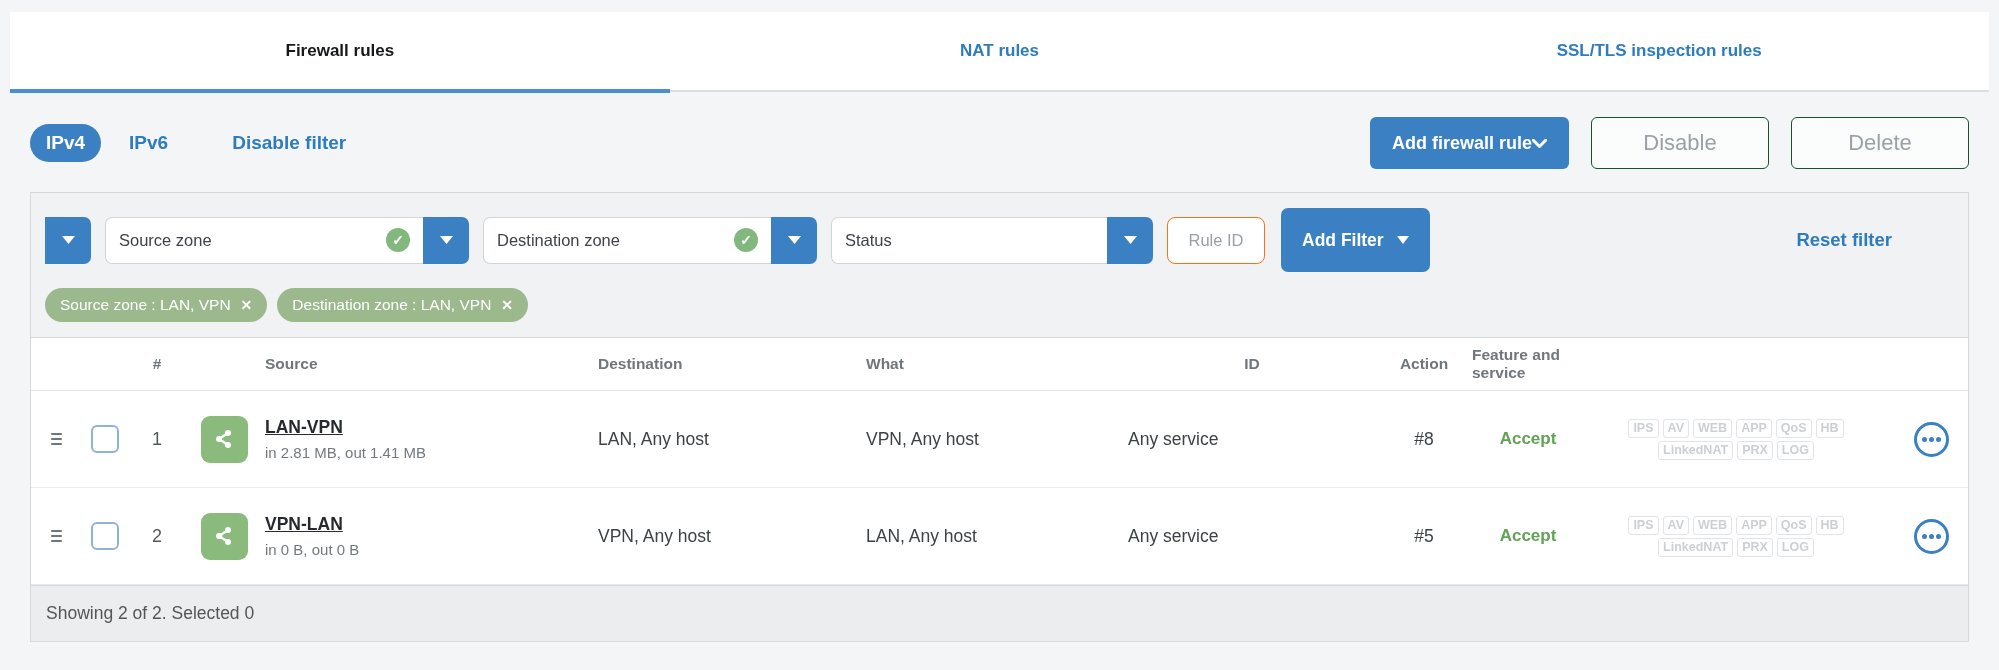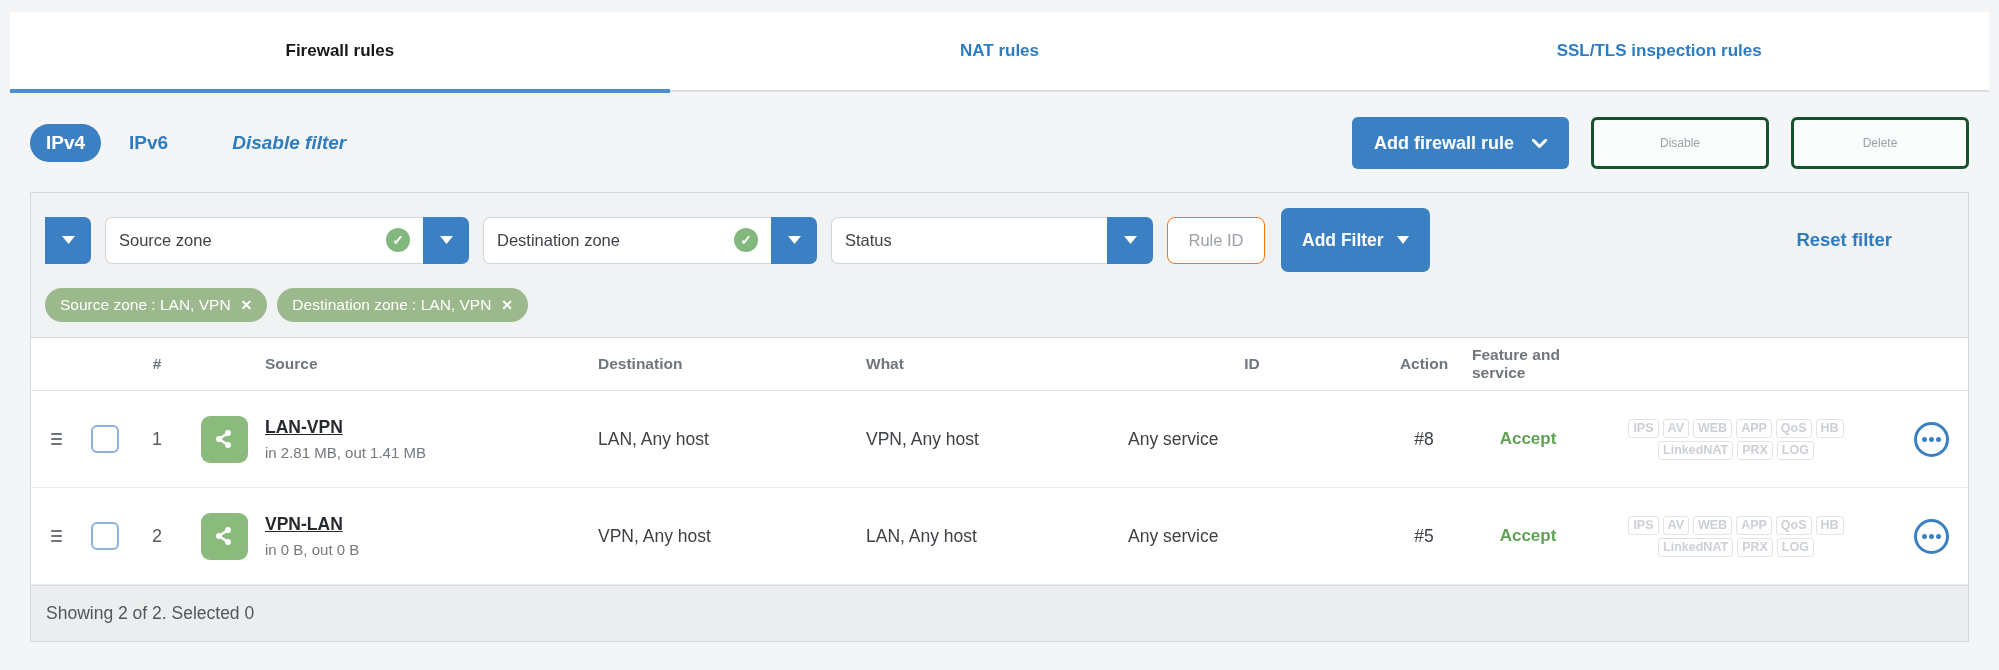--- a/index.html
+++ b/index.html
@@ -14,24 +14,24 @@
   .tabbar { margin:12px 10px 0; height:80px; background:#ffffff; display:flex; border-bottom:2px solid #dcdee1; }
   .tab { flex:1; display:flex; align-items:center; justify-content:center; font-size:17px; font-weight:700; color:#2e7cc0; position:relative; cursor:pointer; }
   .tab.active { color:#17191b; }
   .tab.active::after { content:""; position:absolute; left:0; right:0; bottom:-3px; height:4px; background:#4b8fd0; }
 
   
   .toolbar { margin:24px 30px 0; display:flex; align-items:center; height:54px; }
   .pill { background:#3a80c2; color:#fff; font-weight:700; font-size:19px; padding:8px 16px; border-radius:21px; cursor:pointer; }
   .link { color:#2e7cc0; font-weight:700; font-size:19px; cursor:pointer; }
   .ipv6 { margin-left:28px; }
-  .disable-filter { margin-left:64px;font-style:italic; }
+  .disable-filter { margin-left:64px; }
   .toolbar-spacer { flex:1; }
-  .btn-primary { background:#3a80c2; color:#fff; font-weight:700; font-size:18px; height:52px; padding:0 22px; border:none; border-radius:6px; display:flex; align-items:center; gap:18px; cursor:pointer; font-family:inherit; }
-  .btn-secondary { background:#fbfcfc; color:#9ba1a7; font-size:12px; height:52px; width:178px; border:3px solid #14532d; border-radius:6px; margin-left:22px; display:flex; align-items:center; justify-content:center; cursor:pointer; font-family:inherit; }
+  .btn-primary { background:#3a80c2; color:#fff; font-weight:700; font-size:18px; height:52px; padding:0 22px; border:none; border-radius:6px; display:flex; align-items:center; cursor:pointer; font-family:inherit; }
+  .btn-secondary { background:#fbfcfc; color:#9ba1a7; font-size:22px; height:52px; width:178px; border:1px solid #14532d; border-radius:6px; margin-left:22px; display:flex; align-items:center; justify-content:center; cursor:pointer; font-family:inherit; }
   .chev { display:block; }
 
   
   .panel { margin:22px 30px 0; border:1px solid #d6d9db; background:#f0f2f3; }
   .filter-row { display:flex; align-items:center; padding:15px 14px 13px; }
   .filter-group { display:flex; height:47px; margin-right:14px; flex:0 0 auto; }
   .filter-field { background:#fff; border:1px solid #d2d5d8; border-right:none; border-radius:7px 0 0 7px; display:flex; align-items:center; padding:0 13px; font-size:16.5px; color:#3f4347; cursor:pointer; }
   .filter-group:nth-of-type(1) .filter-field { width:248px; }
   .filter-group:nth-of-type(2) .filter-field { width:318px; }
   .filter-group:nth-of-type(3) .filter-field { width:288px; }

